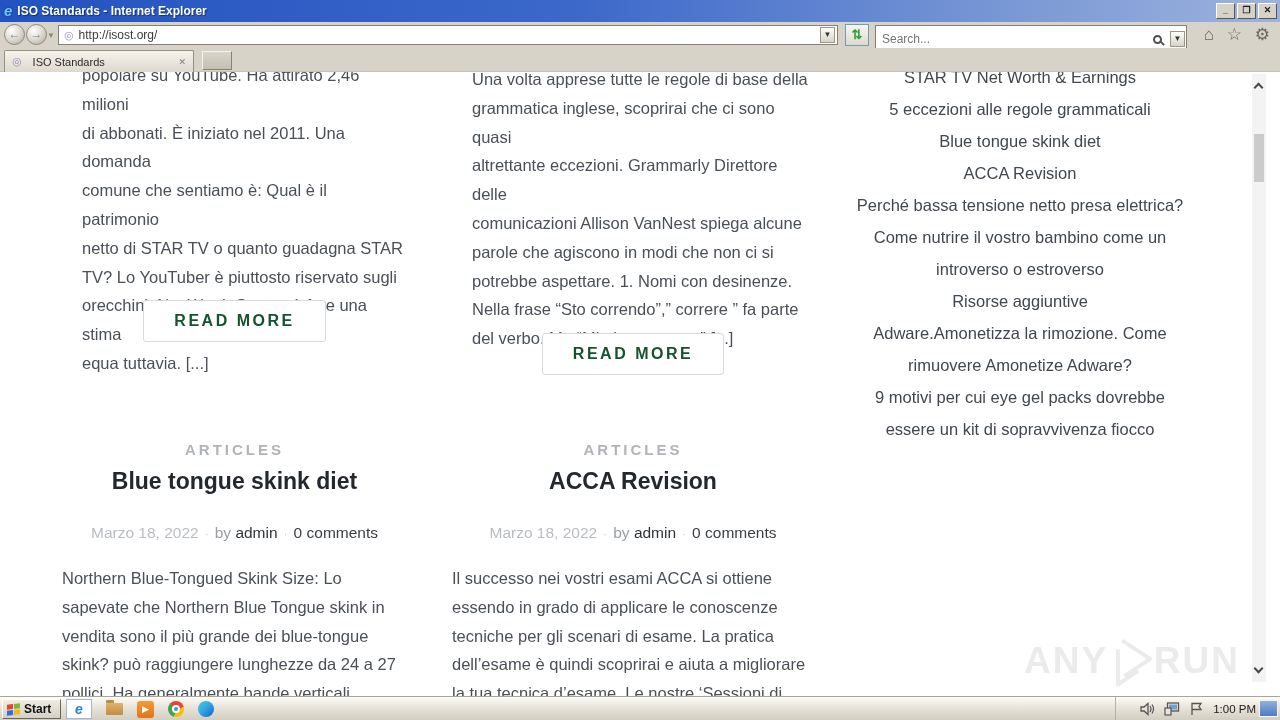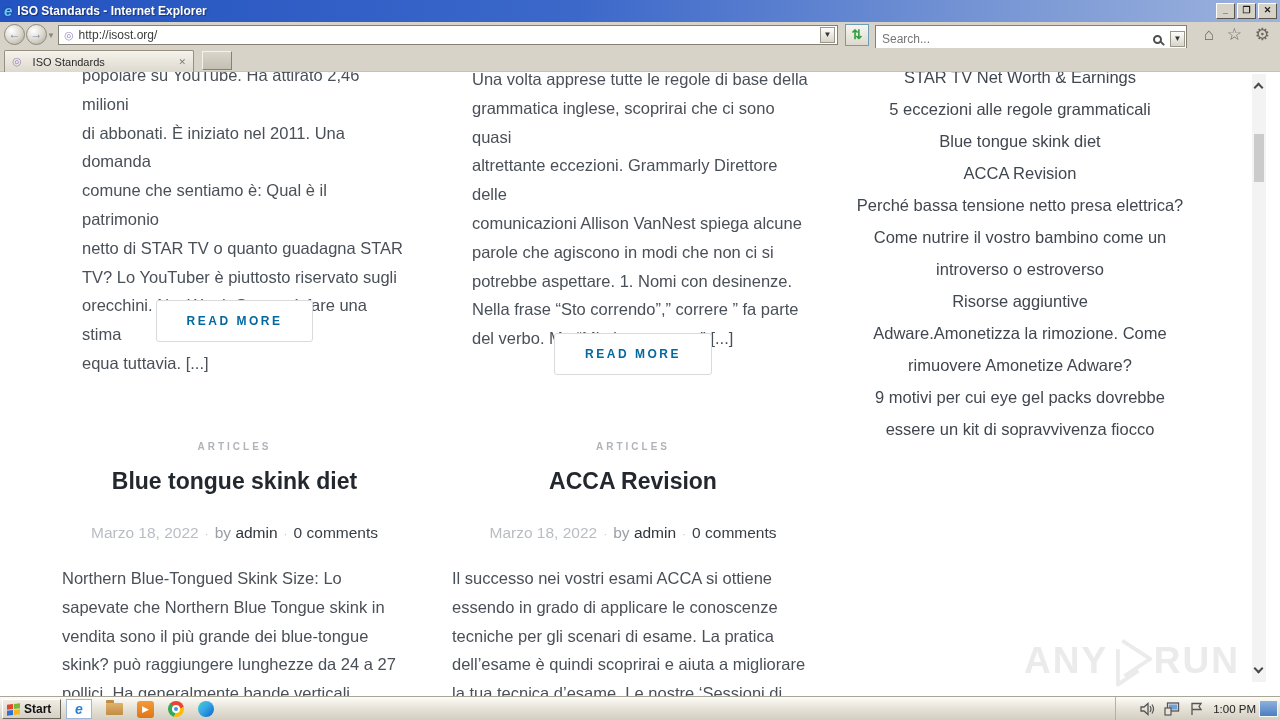--- a/index.html
+++ b/index.html
@@ -66,23 +66,23 @@
   .col-mid   { left:452px; width:362px; }
   .excerpt { position:absolute; left:0; right:0; font-size:16.5px; line-height:28.8px;
     color:#4a5058; white-space:pre-line; }
   .p-top { top:-11px;margin-left:20px; }
   .col-mid .p-top { top:-7px; }
   .p-bottom { top:492px; }
   .rm-wrap { position:absolute; left:0; right:0; text-align:center; }
   .col-left .rm-wrap { top:228px; }
   .col-mid  .rm-wrap { top:261px; }
   .read-more { display:inline-block; border:1px solid #d8dadd; border-radius:3px;
-    padding:0 30px; line-height:40px; font-size:12px; font-weight:bold; letter-spacing:2.5px;
-    color:#0369a1; background:#fff; cursor:pointer; }
-  .cat { position:absolute; top:369px; left:0; right:0; text-align:center; font-size:10px;
+    padding:0 30px; line-height:40px; font-size:16px; font-weight:bold; letter-spacing:2.5px;
+    color:#14532d; background:#fff; cursor:pointer; }
+  .cat { position:absolute; top:369px; left:0; right:0; text-align:center; font-size:15px;
     font-weight:bold; letter-spacing:3px; color:#b0b4b9; }
   .post-title { position:absolute; top:396px; left:0; right:0; text-align:center;
     font-size:23px; font-weight:bold; color:#23282e; }
   .meta { position:absolute; top:452px; left:0; right:0; text-align:center; font-size:15.5px; }
   .meta .date { color:#b9bdc3; }
   .meta .dot { color:#c9ccd0; padding:0 6px; font-size:12px; }
   .meta .by { color:#9aa0a6; }
   .meta .author { color:#2f353b; }
   .meta .comments { color:#3a4046; }
 

